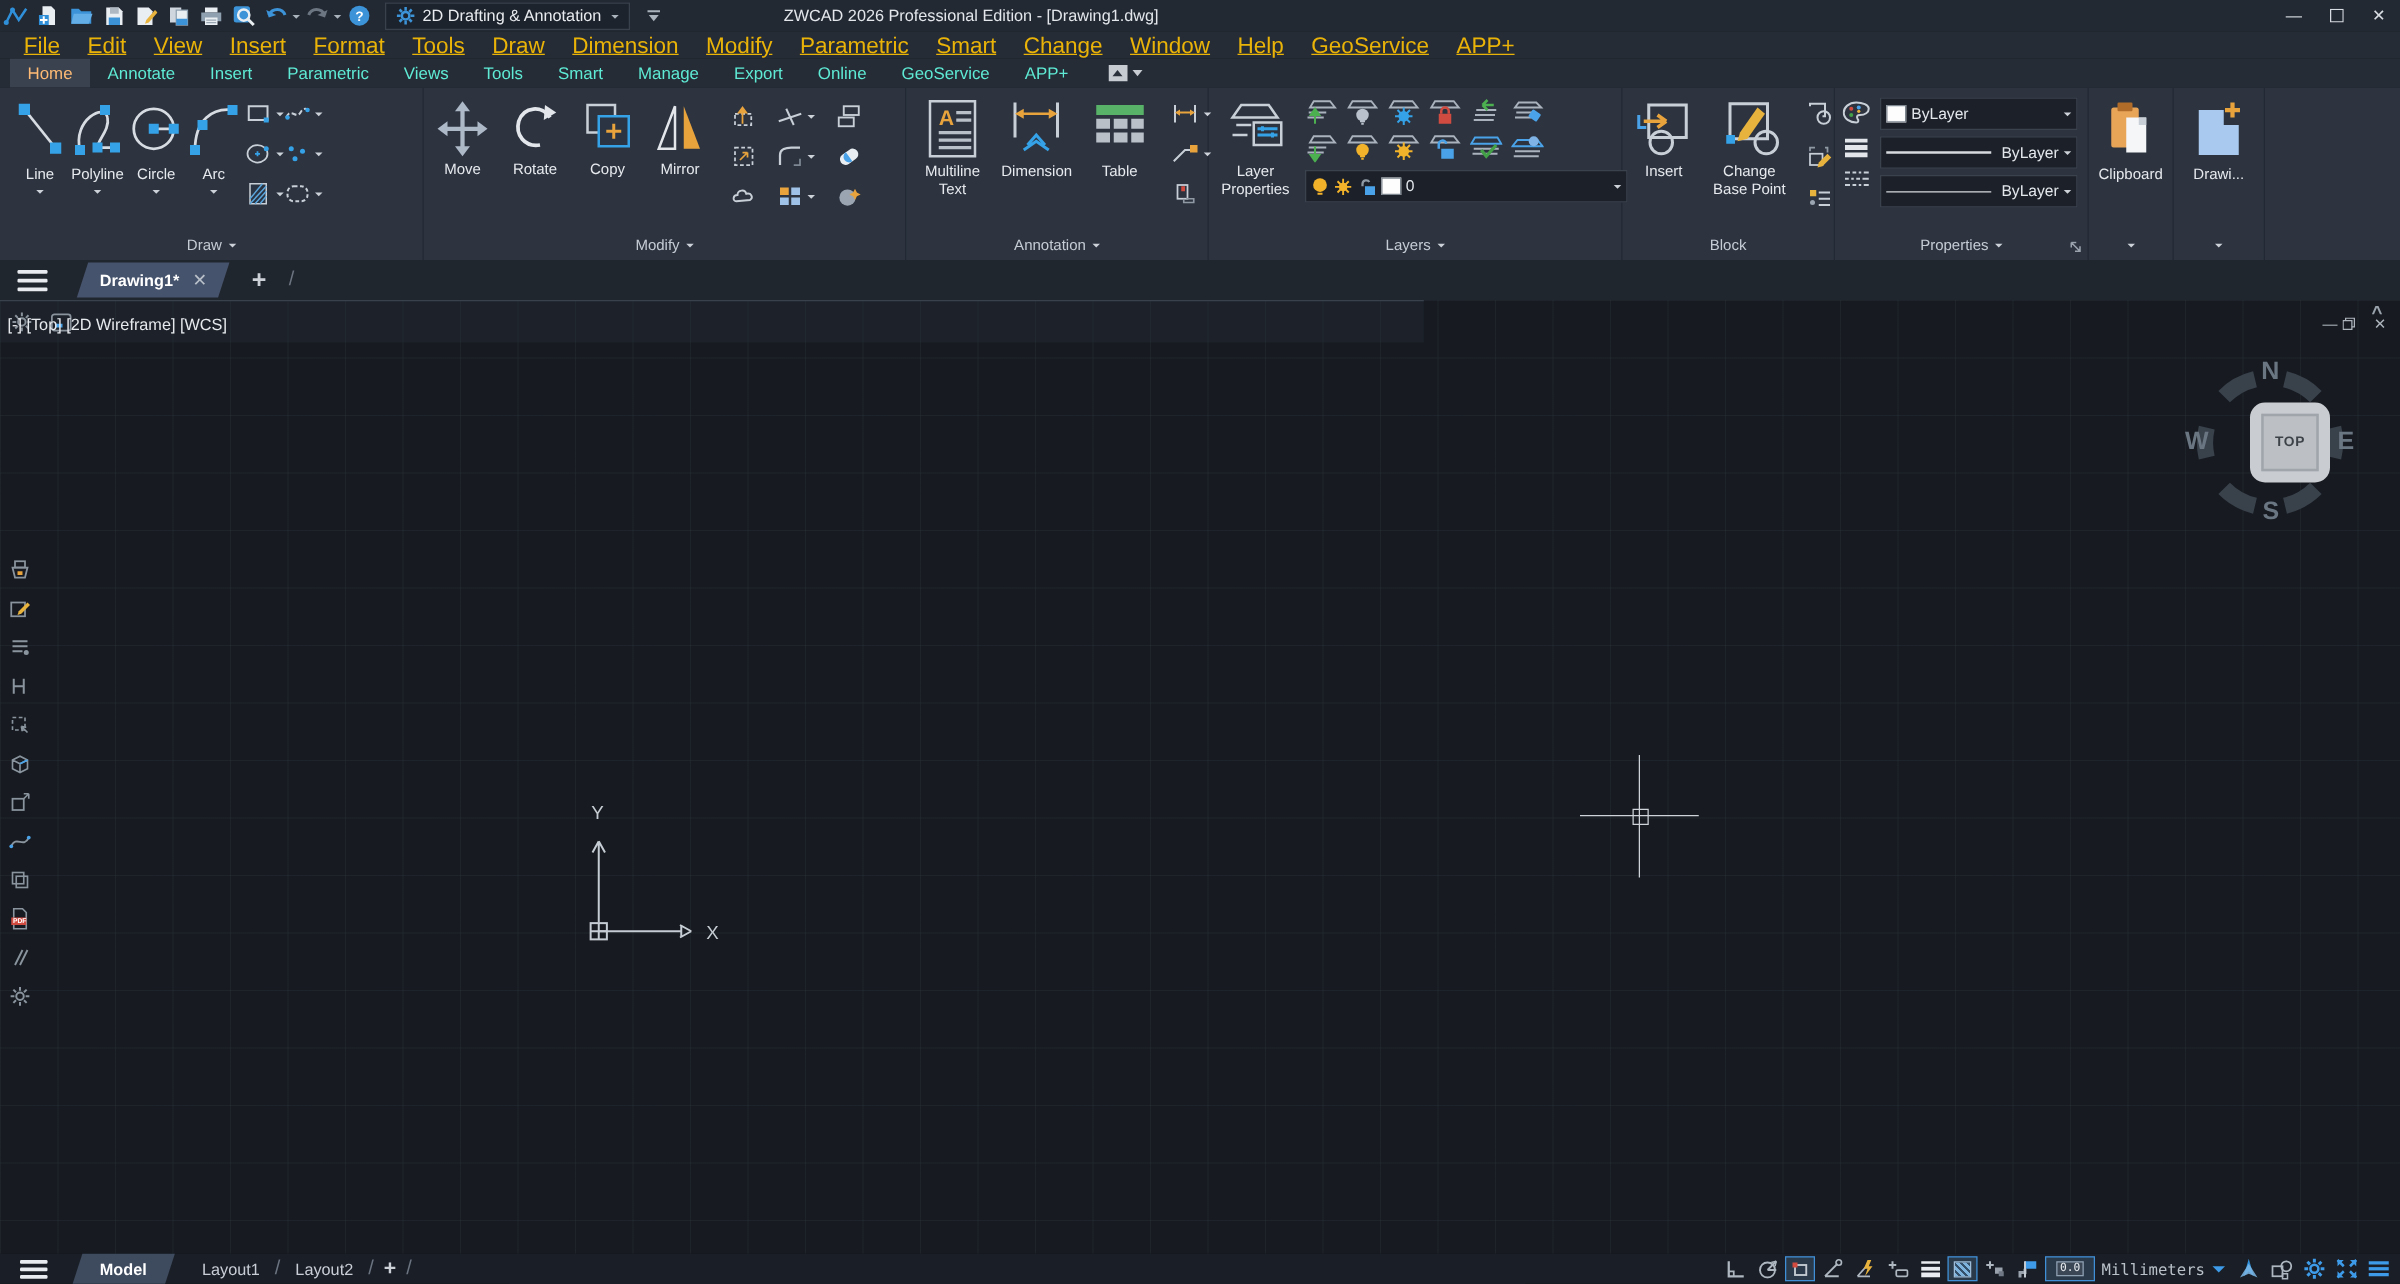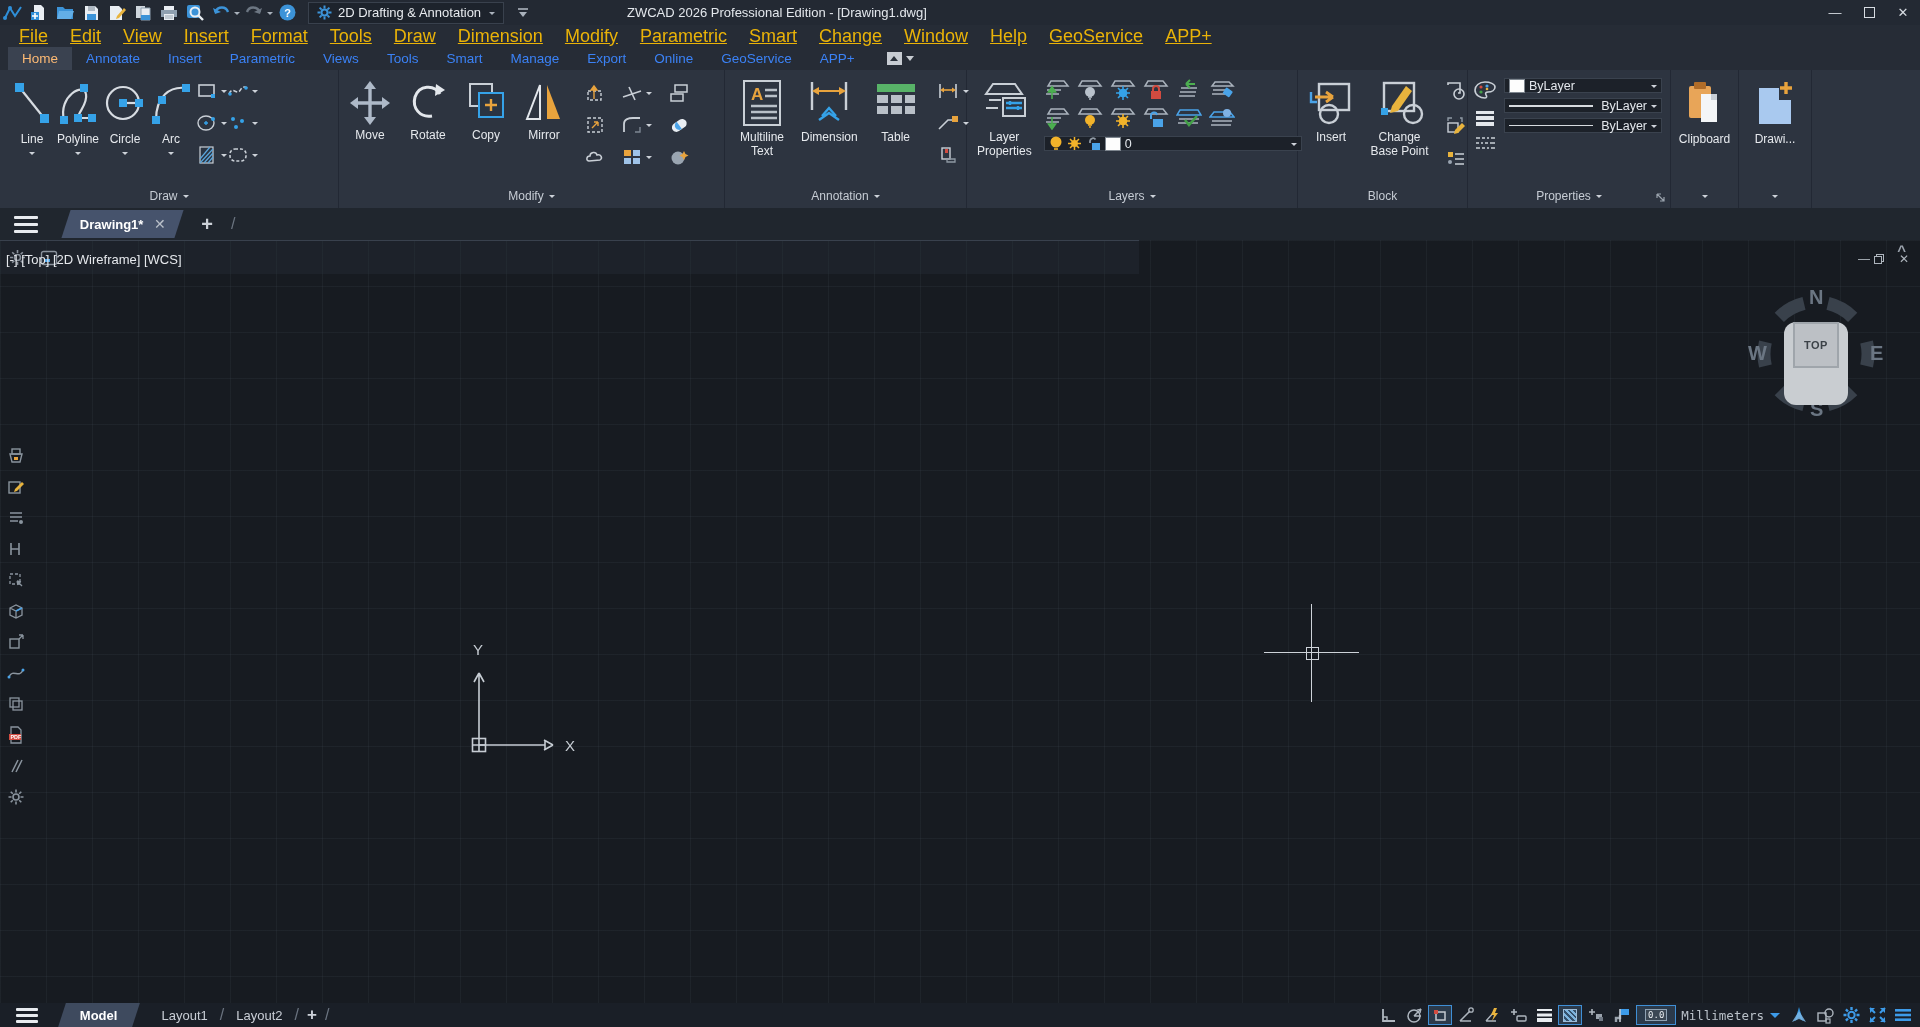--- a/index.html
+++ b/index.html
@@ -19,36 +19,36 @@
   #wintitle{position:absolute;left:627px;top:0;height:25px;display:flex;align-items:center;
             font-size:13px;color:#e3e7ec;}
   .winctl{width:34px;height:25px;display:flex;align-items:center;justify-content:center;color:#d7dce2;font-size:13px;}
 
   
   #menubar{left:0;top:25px;width:1920px;height:22px;background:#262c36;display:flex;align-items:center;padding-left:8px;box-sizing:border-box;}
   .menu-item{padding:0 11px;font-size:18px;color:#eab308;height:22px;display:flex;align-items:center;text-decoration:underline;}
 
   
   #ribbontabs{left:0;top:47px;width:1920px;height:23px;background:#262c36;display:flex;align-items:flex-end;padding-left:8px;box-sizing:border-box;}
-  .rtab{padding:0 14px;height:23px;display:flex;align-items:center;font-size:13.5px;color:#3b82f6;}
+  .rtab{padding:0 14px;height:23px;display:flex;align-items:center;font-size:13.5px;color:#5eead4;}
   .rtab.active{background:#3a4250;color:#fdba74;}
   .ribtoggle{margin-left:18px;display:flex;align-items:center;gap:4px;height:23px;}
   .ribtoggle .box{width:15px;height:13px;background:#c7ccd2;display:flex;align-items:center;justify-content:center;}
   .tri-up{width:0;height:0;border:4px solid transparent;border-bottom:5px solid #2a313b;margin-top:-4px;}
   .tri-dn{width:0;height:0;border:4px solid transparent;border-top:5px solid #c7ccd2;margin-top:4px;}
 
   
   #ribbon{left:0;top:70px;width:1920px;height:138px;background:#2d3440;}
   .panel{position:absolute;top:0;height:138px;border-right:1px solid #222834;box-sizing:border-box;}
   .pfoot{position:absolute;left:0;right:0;bottom:2px;height:20px;display:flex;align-items:center;justify-content:center;gap:5px;color:#c6ccd4;font-size:12px;}
   .car{width:0;height:0;border:3.5px solid transparent;border-top-color:#cdd2d9;display:inline-block;margin-top:4px;}
   .bigbtn{display:flex;flex-direction:column;align-items:center;gap:2px;font-size:12px;color:#e6e9ed;text-align:center;line-height:14px;}
   .srow{display:flex;align-items:center;gap:3px;height:26px;}
   .scol{display:flex;flex-direction:column;justify-content:flex-start;gap:6px;}
-  .combo{background:#1c2129;border:1px solid #3a424e;height:15px;display:flex;align-items:center;font-size:12.5px;color:#e3e7ec;box-sizing:border-box;padding:0 4px;gap:4px;}
+  .combo{background:#1c2129;border:1px solid #3a424e;height:26px;display:flex;align-items:center;font-size:12.5px;color:#e3e7ec;box-sizing:border-box;padding:0 4px;gap:4px;}
   .combo .car{margin-left:auto;}
   .swatch{width:14px;height:12px;background:#fdfdfd;border:1px solid #7e868f;}
   .lw-line{height:2px;background:#d7dbe0;flex:1;margin-right:4px;}
   .lt-line{height:0;border-top:1px solid #d7dbe0;flex:1;margin-right:4px;}
 
   
   #doctabs{left:0;top:208px;width:1920px;height:32px;background:#20262e;border-bottom:1px solid #11151a;display:flex;align-items:center;}
   .hamb{width:24px;height:17px;display:flex;flex-direction:column;justify-content:space-between;}
   .hamb span{height:3px;background:#e8ebef;border-radius:1px;}
   #doctab-active{margin-left:28px;height:28px;background:#46536c;transform:skewX(-18deg);display:flex;align-items:center;padding:0 14px;gap:10px;}
@@ -64,22 +64,22 @@
                      linear-gradient(90deg,rgba(170,195,220,0.05) 1px,transparent 1px);
     background-size:46px 46px;overflow:hidden;}
   #vplabel{left:6px;top:12px;font-size:13px;color:#e6e9ed;}
   .vpctl{color:#aeb5bd;font-size:12px;width:20px;text-align:center;}
   #sidebar{left:0;top:205px;width:32px;display:flex;flex-direction:column;gap:9px;align-items:center;}
   .sideico{width:22px;height:22px;display:flex;align-items:center;justify-content:center;}
 
   
   #navcube{left:1746px;top:44px;width:140px;height:140px;}
   .nc-letter{position:absolute;font-size:20px;font-weight:bold;color:#6b7683;}
-  #nc-center{position:absolute;left:38px;top:38px;width:64px;height:83px;background:#c9cdd1;border-radius:12px;
-             display:flex;align-items:flex-start;justify-content:center;}
+  #nc-center{position:absolute;left:54px;top:38px;width:64px;height:64px;background:#c9cdd1;border-radius:12px;
+             display:flex;align-items:center;justify-content:center;}
   #nc-inner{width:42px;height:42px;border:2px solid #9fa5ab;background:#bcc0c5;display:flex;align-items:center;justify-content:center;
             font-size:11px;font-weight:bold;color:#3c4248;letter-spacing:0.5px;}
 
   
   .xh{background:#ced3d9;}
   #pickbox{border:1px solid #ced3d9;width:11px;height:11px;background:transparent;}
 
   
   #cmddock{left:392px;top:729px;width:1139px;height:33px;border-top:1px solid #39414d;background:rgba(44,52,63,0.30);display:flex;align-items:center;}
   #cmd-collapse{position:absolute;right:14px;top:2px;color:#9aa2ac;font-size:15px;font-weight:bold;}

